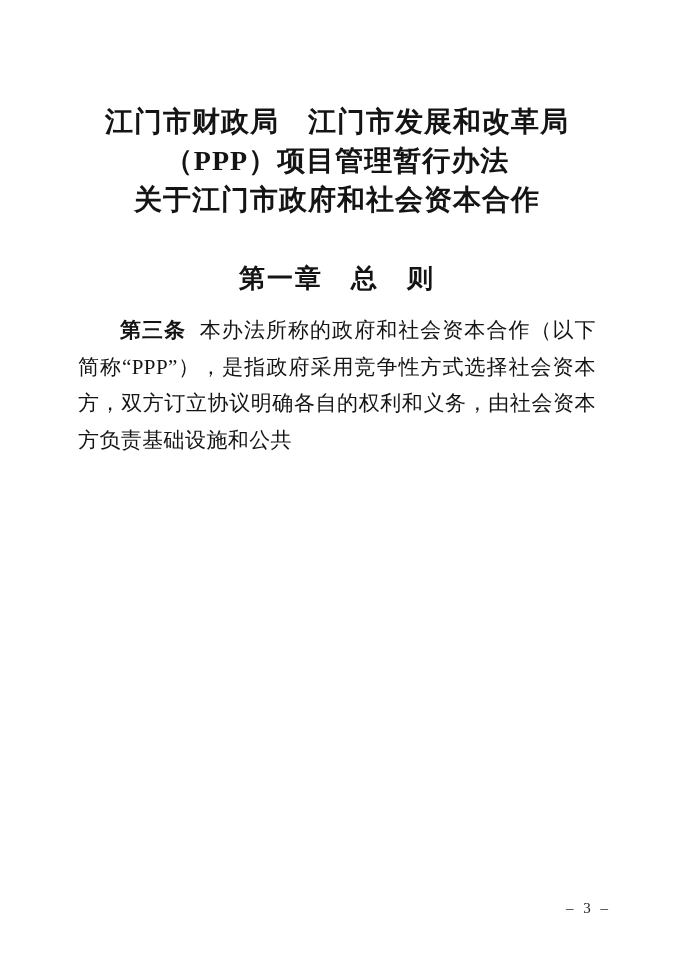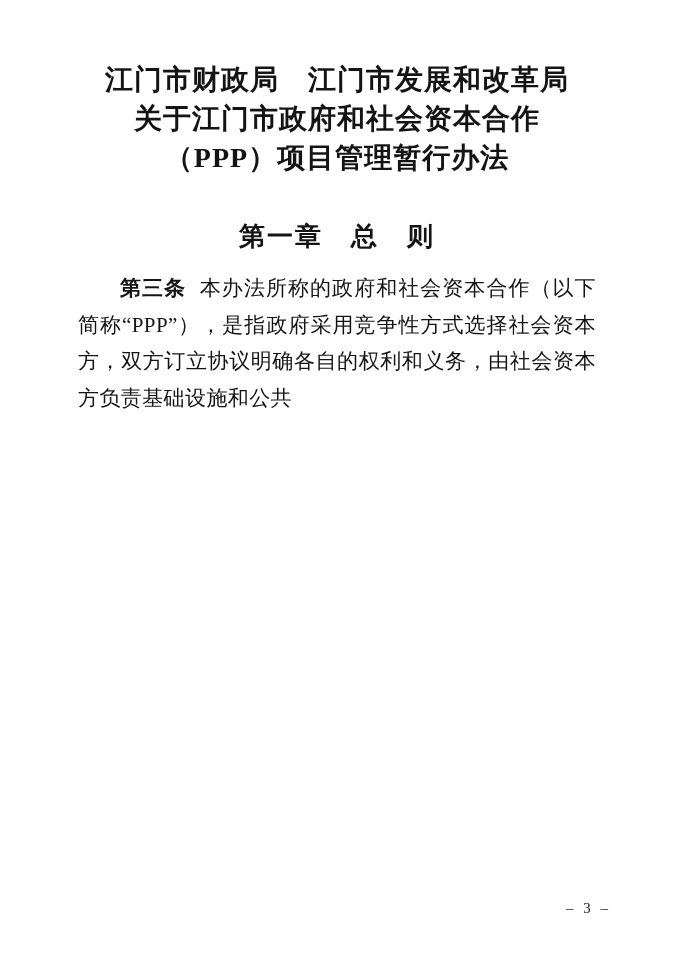--- a/index.html
+++ b/index.html
@@ -7,21 +7,21 @@
     padding: 0;
     background: #ffffff;
   }
   .page {
     position: relative;
     width: 668px;
     height: 967px;
     background: #ffffff;
     color: #141414;
     box-sizing: border-box;
-    padding: 60px 72px 0 78px;
+    padding: 102px 72px 0 78px;
     overflow: hidden;
     font-family: "Liberation Serif", "DejaVu Serif", serif;
   }
   .doc-title {
     text-align: center;
     font-weight: bold;
     font-size: 28px;
     line-height: 39px;
     letter-spacing: 1px;
     font-family: "Liberation Serif", "DejaVu Serif", serif;
@@ -60,22 +60,22 @@
     font-family: "Liberation Serif", "DejaVu Serif", serif;
   }
 </style>
 </head>
 <body>
 
 <div class="page">
 
   <header class="doc-title">
     <div class="title-line">江门市财政局　江门市发展和改革局</div>
+    <div class="title-line">（PPP）项目管理暂行办法</div>
     <div class="title-line">关于江门市政府和社会资本合作</div>
-    <div class="title-line">（PPP）项目管理暂行办法</div>
   </header>
 
   <h2 class="chapter-heading">第一章　总　则</h2>
 
   <main class="doc-body">
     <p class="article"><span class="article-label">第三条</span><span class="article-text">本办法所称的政府和社会资本合作（以下简称“PPP”），是指政府采用竞争性方式选择社会资本方，双方订立协议明确各自的权利和义务，由社会资本方负责基础设施和公共</span></p>
   </main>
 
   <footer class="page-number">– 3 –</footer>
 

